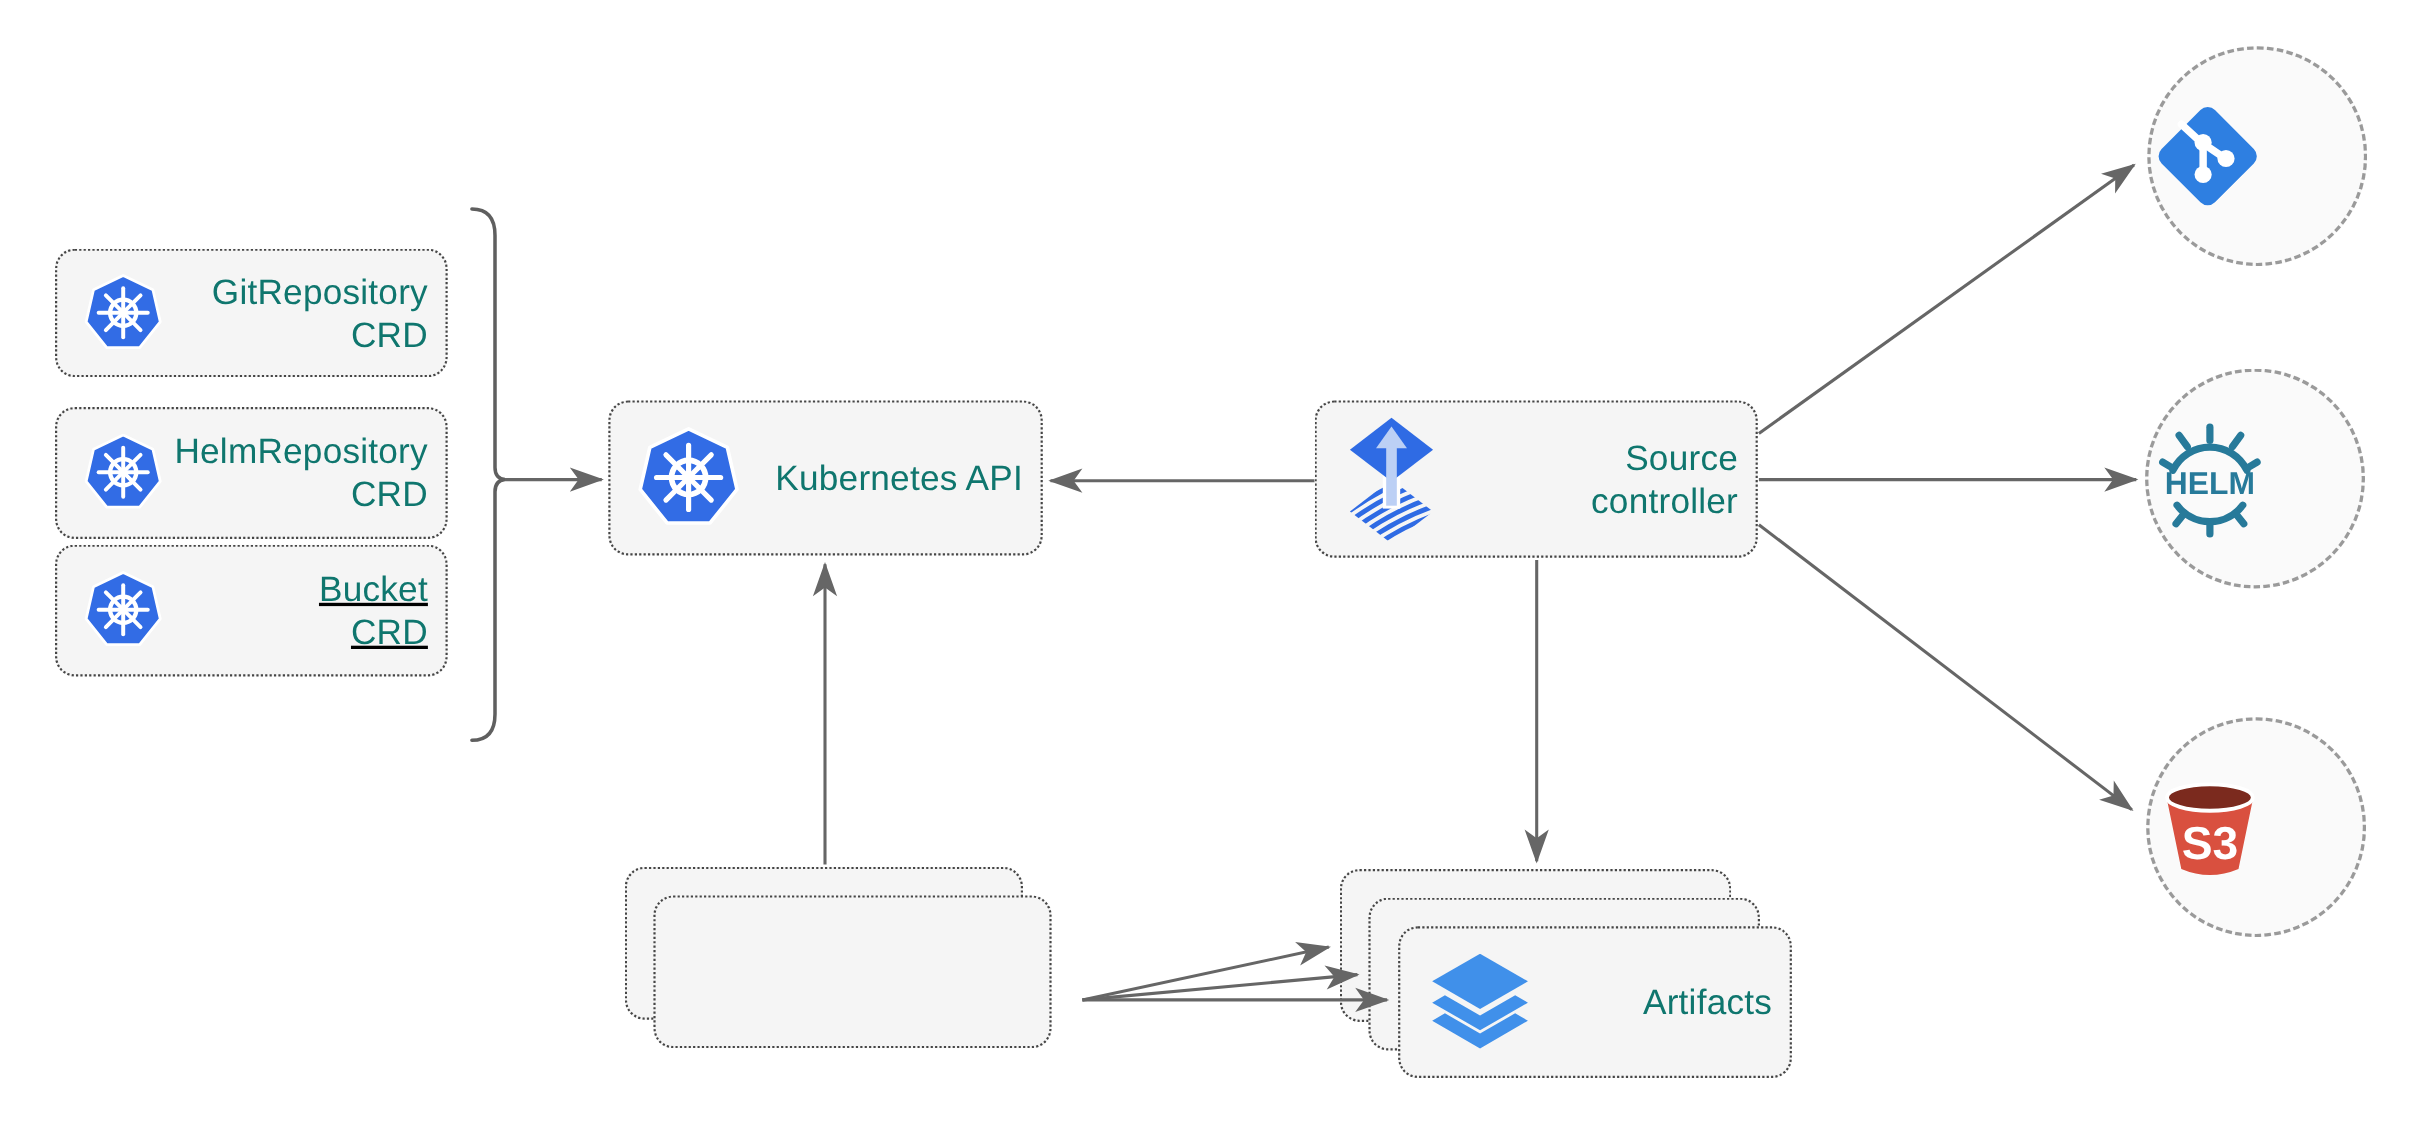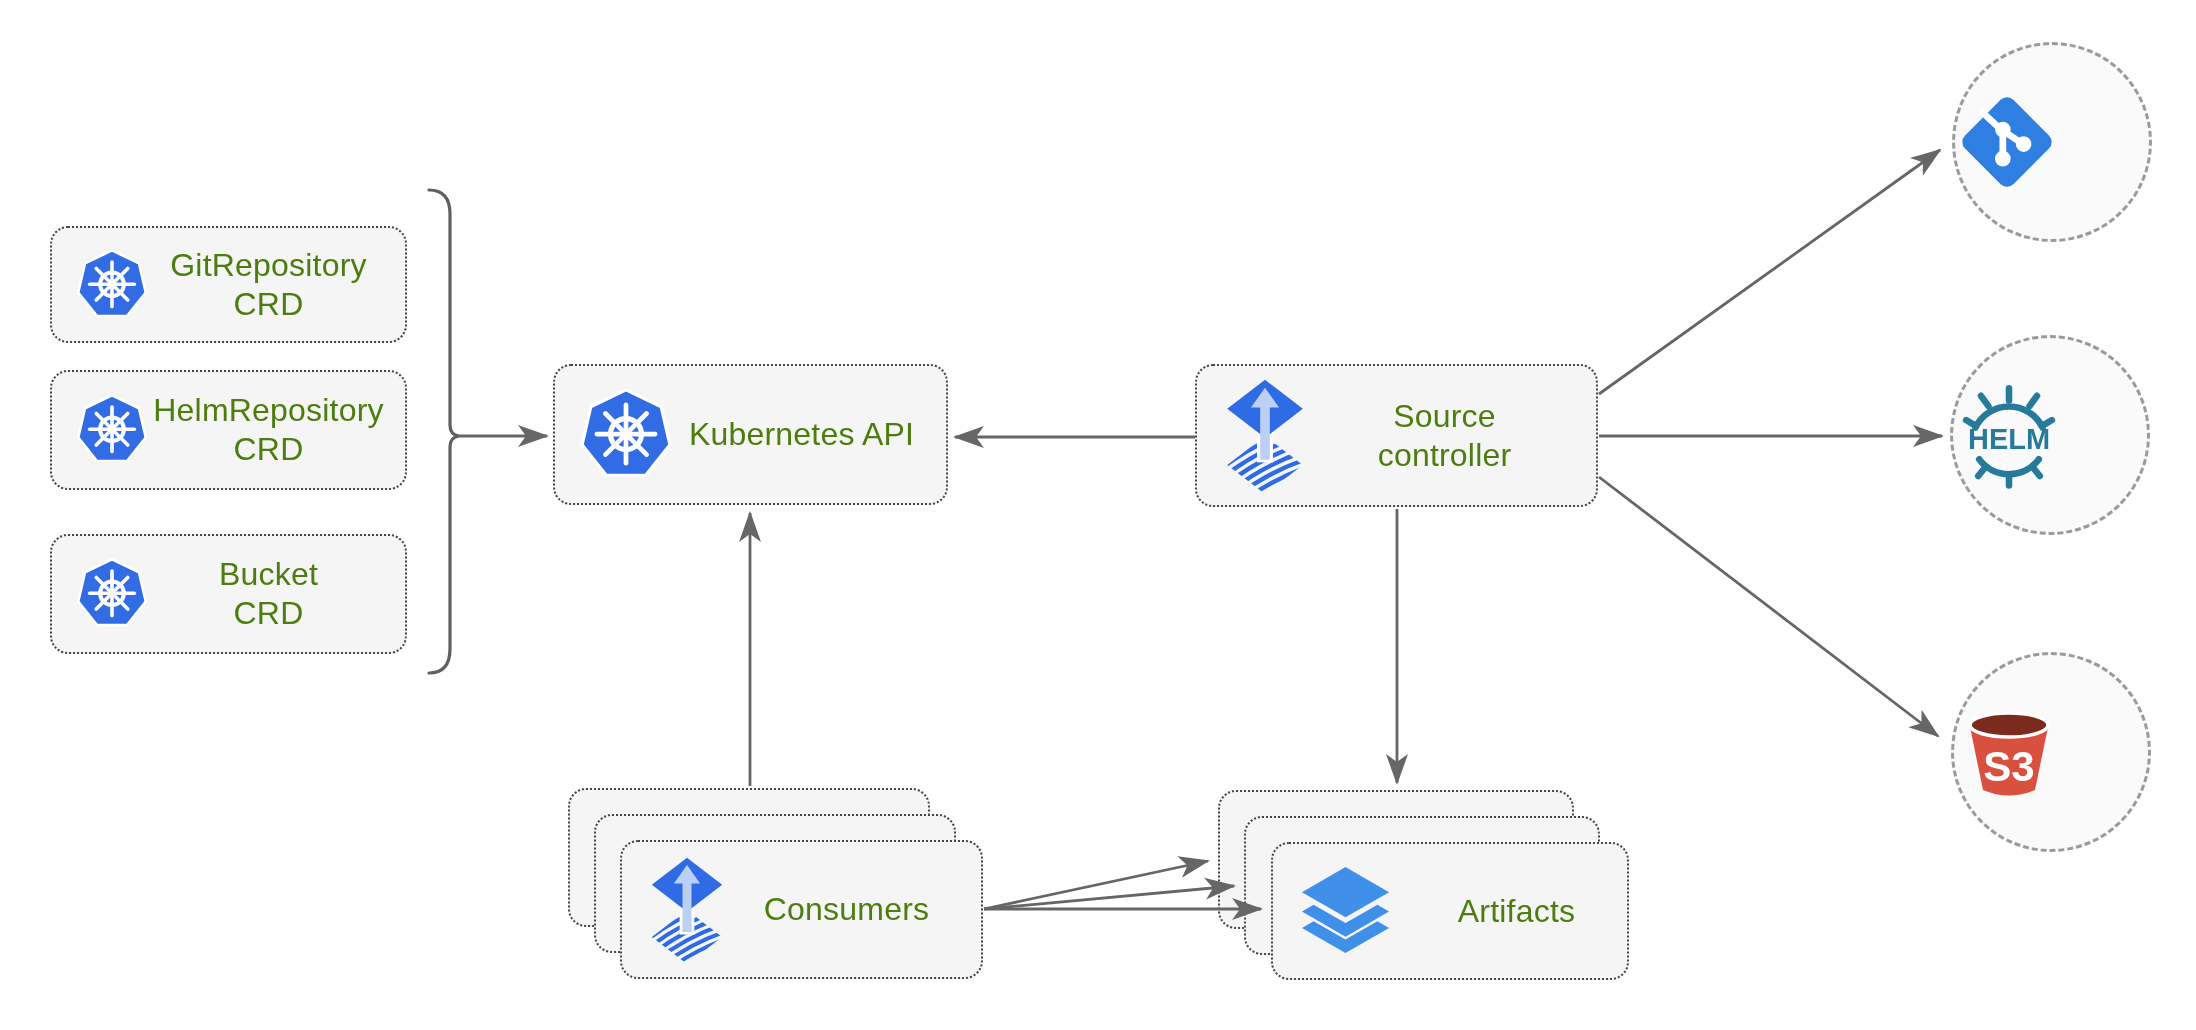--- a/index.html
+++ b/index.html
@@ -7,21 +7,21 @@
     position:relative; width:2196px; height:1030px; background:#ffffff;
     font-family:"Liberation Sans", sans-serif; overflow:hidden;
   }
   .node {
     position:absolute; box-sizing:border-box;
     background:#f5f5f5; border:2.5px dotted #454545; border-radius:18px;
     display:flex; align-items:center; padding:0 16px 0 24px;
   }
   .node .icon { flex:0 0 auto; display:block; }
   .node .label {
-    flex:1 1 auto; text-align:center; color:#4d7c0f;
+    flex:1 1 auto; text-align:right; color:#0f766e;
     font-size:32px; line-height:39px; letter-spacing:0.2px;
   }
   .stack-shadow {
     position:absolute; box-sizing:border-box;
     background:#f5f5f5; border:2.5px dotted #454545; border-radius:18px;
   }
   .ext-circle {
     position:absolute; width:200px; height:200px; border-radius:50%;
     box-sizing:border-box; background:#fafafa; border:3px dashed #9a9a9a;
     display:flex; align-items:center; justify-content:flex-start;
@@ -94,21 +94,21 @@
   <div class="node" style="left:50px; top:370px; width:357px; height:120px;">
     <svg class="icon" width="72" height="72">
         <use href="#sym-k8s"></use>
       </svg>
     <div class="label">
       <span>HelmRepository</span><br>
       <span>CRD</span>
     </div>
   </div>
 
-  <div class="node" style="left:50px; top:534px; width:357px; height:120px;">
+  <div class="node" style="left:50px; top:495px; width:357px; height:120px;text-decoration:underline;">
     <svg class="icon" width="72" height="72">
         <use href="#sym-k8s"></use>
       </svg>
     <div class="label">
       <span>Bucket</span><br>
       <span>CRD</span>
     </div>
   </div>
 
   <div class="node" style="left:1195px; top:364px; width:403px; height:143px;">
@@ -125,28 +125,20 @@
     <svg class="icon" width="94" height="94">
         <use href="#sym-k8s"></use>
       </svg>
     <div class="label">
       <span>Kubernetes API</span>
     </div>
   </div>
 
   <div class="stack-shadow" style="left:568px; top:788px; width:362px; height:139px;"></div>
   <div class="stack-shadow" style="left:594px; top:814px; width:362px; height:139px;"></div>
-  <div class="node" style="left:620px; top:840px; width:363px; height:139px;">
-    <svg class="icon" width="82" height="108">
-        <use href="#sym-flux"></use>
-      </svg>
-    <div class="label">
-      <span>Consumers</span>
-    </div>
-  </div>
 
   <div class="stack-shadow" style="left:1218px; top:790px; width:356px; height:139px;"></div>
   <div class="stack-shadow" style="left:1244px; top:816px; width:356px; height:139px;"></div>
   <div class="node" style="left:1271px; top:842px; width:358px; height:138px;gap:28px;">
     <svg class="icon" width="97" height="89">
         <use href="#sym-layers"></use>
       </svg>
     <div class="label">
       <span>Artifacts</span>
     </div>

